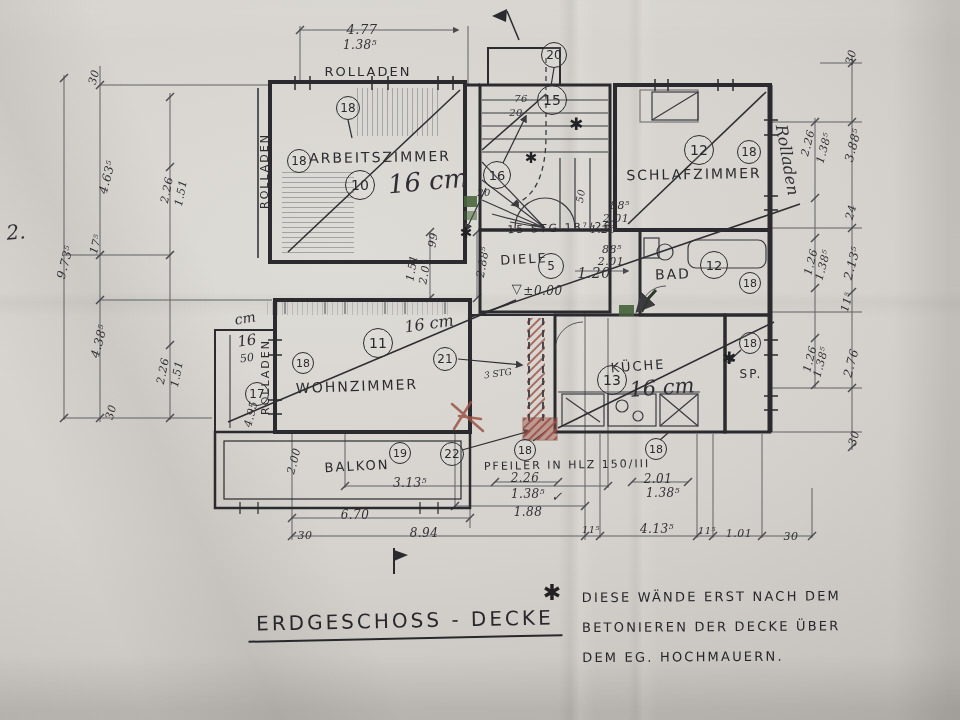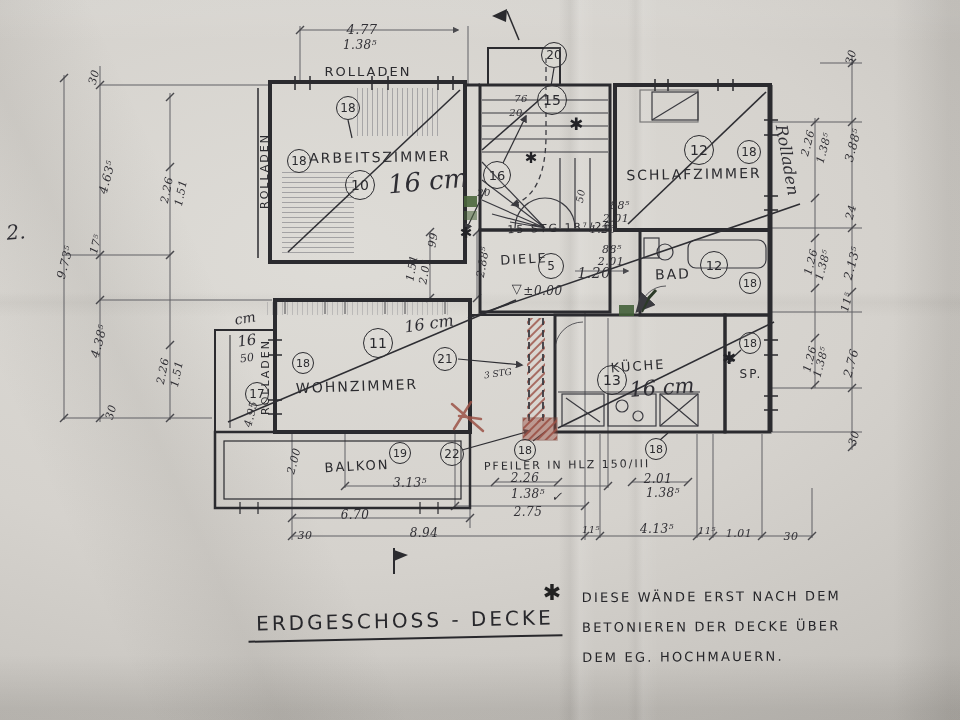--- a/index.html
+++ b/index.html
@@ -271,21 +271,21 @@
       <span class="lbl d" style="left: 851px; top: 363px; font-size: 12px; --r: -75deg;">2.76</span>
       <span class="lbl d" style="left: 854px; top: 438px; font-size: 11px; --r: -75deg;">30</span>
       <span class="lbl d" style="left: 294px; top: 461px; font-size: 11px; --r: -75deg;">2.00</span>
       <span class="lbl d" style="left: 410px; top: 483px; font-size: 12px; --r: 0deg;">3.13⁵</span>
       <span class="lbl d" style="left: 355px; top: 515px; font-size: 12px; text-align: right; --r: 0deg;">6.70</span>
       <span class="lbl d" style="left: 305px; top: 535px; font-size: 11px; --r: 0deg;">30</span>
       <span class="lbl d" style="left: 424px; top: 533px; font-size: 12px; --r: 0deg;">8.94</span>
       <span class="lbl d" style="left: 525px; top: 478px; font-size: 12px; --r: 0deg;">2.26</span>
       <span class="lbl d" style="left: 528px; top: 494px; font-size: 12px; --r: 0deg;">1.38⁵</span>
       <span class="lbl d" style="left: 557px; top: 496px; font-size: 13px; --r: 0deg;">✓</span>
-      <span class="lbl d" style="left: 528px; top: 512px; font-size: 12px; --r: 0deg;">2.75</span>
+      <span class="lbl d" style="left: 528px; top: 512px; font-size: 12px; --r: 0deg;">1.88</span>
       <span class="lbl d" style="left: 658px; top: 479px; font-size: 12px; --r: 0deg;">2.01</span>
       <span class="lbl d" style="left: 663px; top: 493px; font-size: 12px; --r: 0deg;">1.38⁵</span>
       <span class="lbl d" style="left: 591px; top: 530px; font-size: 10px; --r: 0deg;">11⁵</span>
       <span class="lbl d" style="left: 657px; top: 529px; font-size: 12px; --r: 0deg;">4.13⁵</span>
       <span class="lbl d" style="left: 707px; top: 531px; font-size: 10px; --r: 0deg;">11⁵</span>
       <span class="lbl d" style="left: 739px; top: 533px; font-size: 11px; font-style: italic; --r: 0deg;">1.01</span>
       <span class="lbl d" style="left: 791px; top: 536px; font-size: 11px; --r: 0deg;">30</span>
       <span class="lbl h" style="left: 428px; top: 181px; font-size: 26px; --r: -5deg;">16 cm</span>
       <span class="lbl h" style="left: 429px; top: 324px; font-size: 16px; --r: -8deg;">16 cm</span>
       <span class="lbl h" style="left: 662px; top: 388px; font-size: 21px; --r: -4deg;">16 cm</span>

